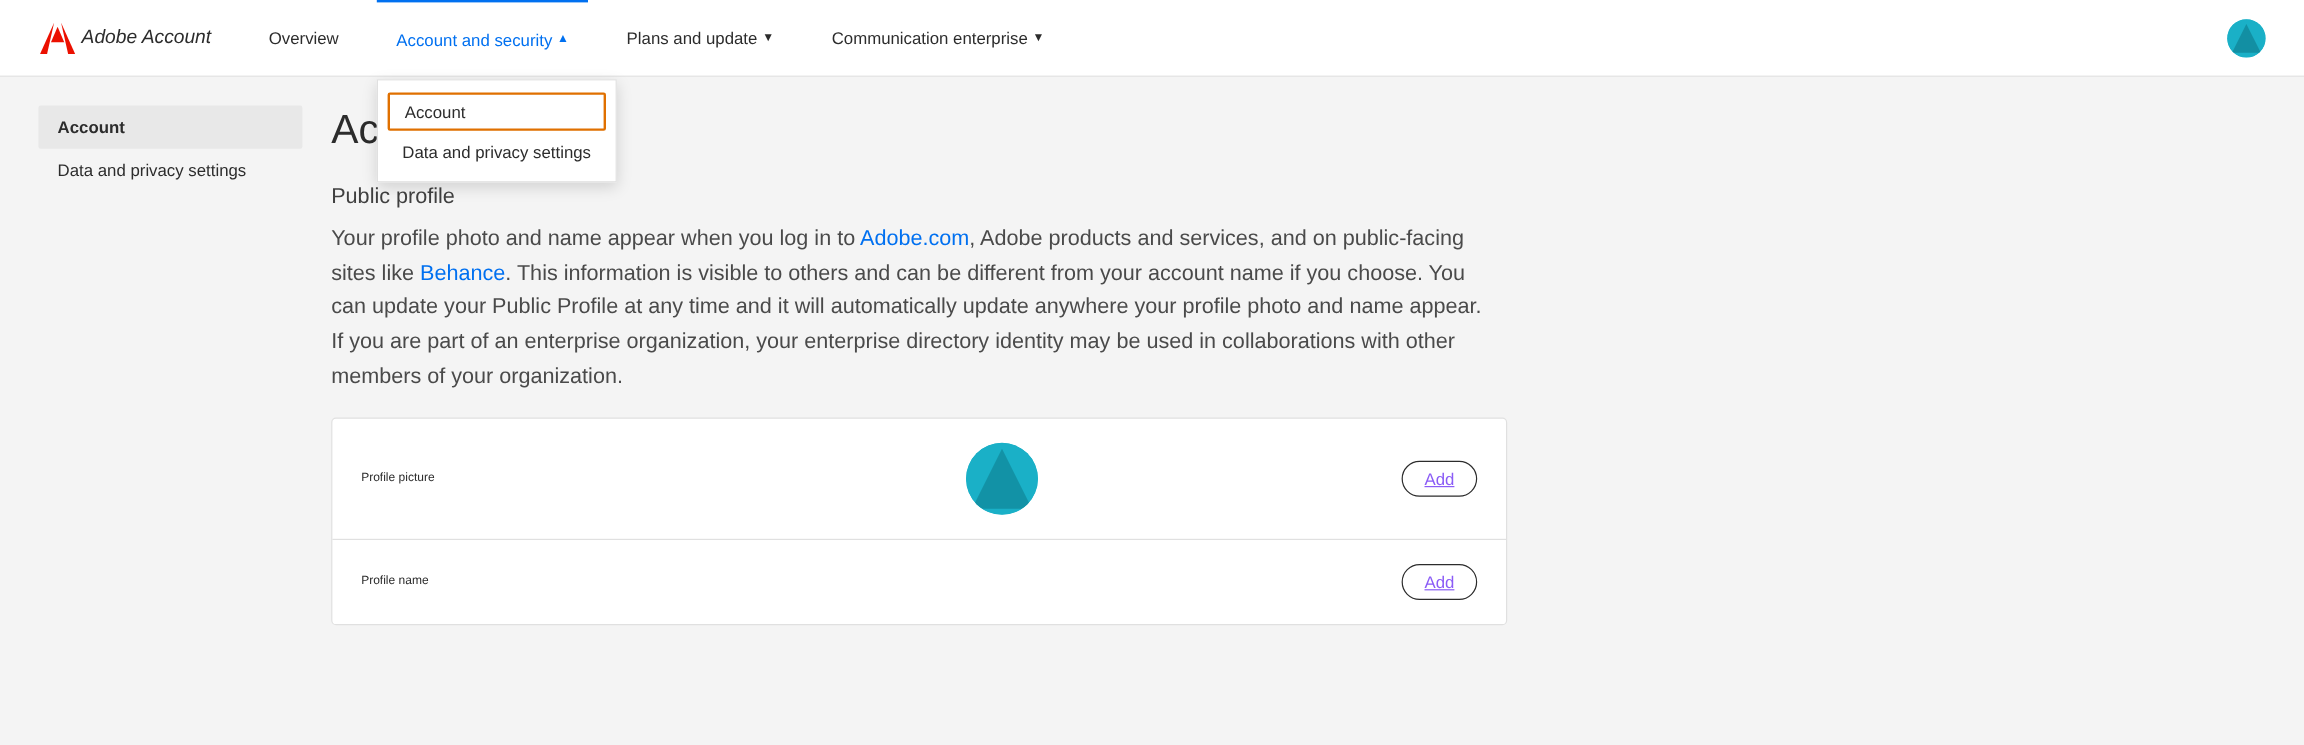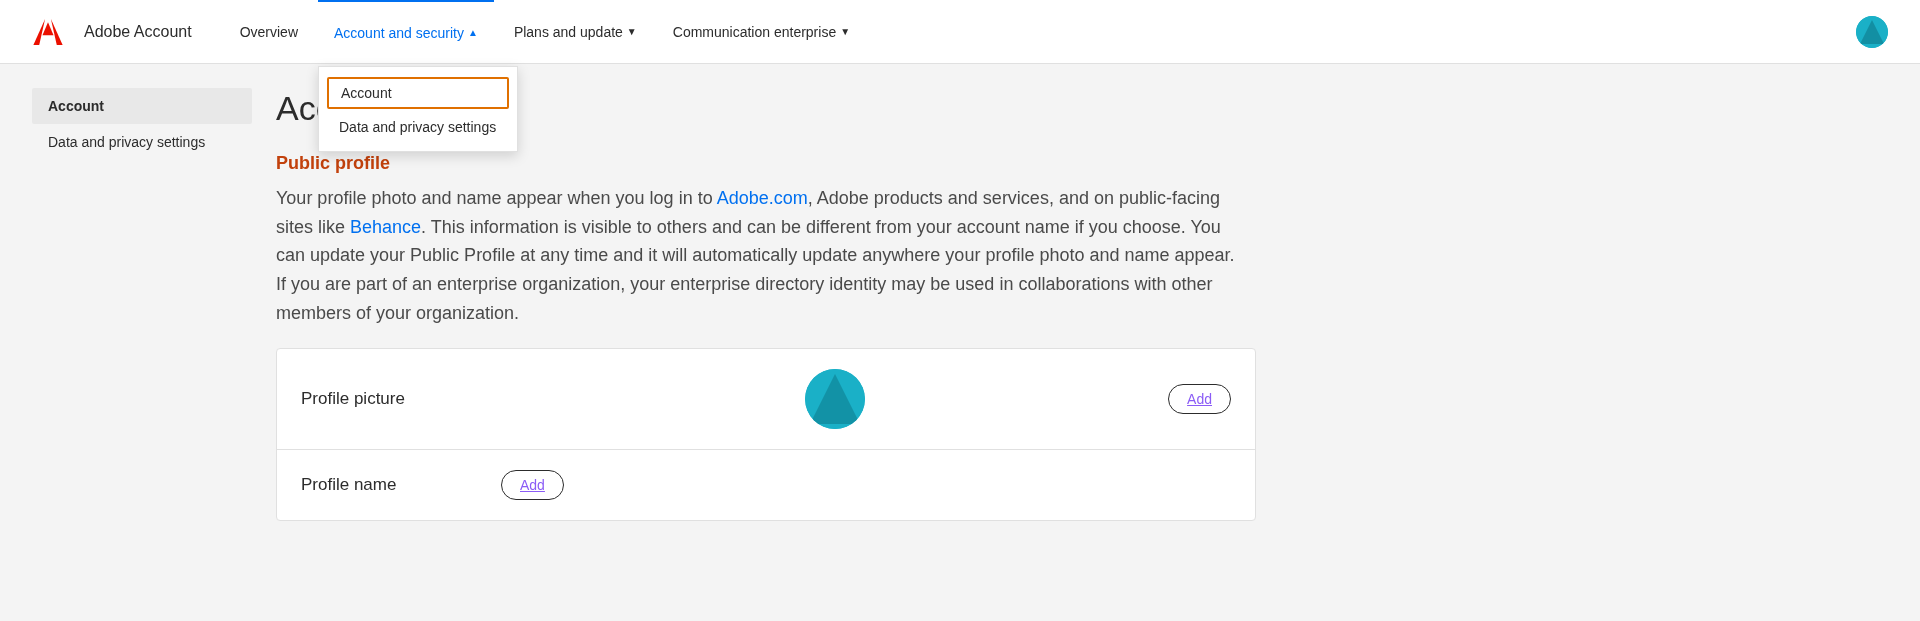--- a/index.html
+++ b/index.html
@@ -18,36 +18,37 @@
       display: flex;
       align-items: center;
       padding: 0 32px;
       border-bottom: 1px solid #e0e0e0;
       position: relative;
       z-index: 100;
     }
     .nav-logo {
       display: flex;
       align-items: center;
-      gap: 20px;
+      gap: 4px;
       margin-right: 32px;
+      font-style: italic;
     }
     .adobe-logo-icon {
       width: 32px;
       height: 26px;
     }
     .nav-brand-text {
       font-size: 16px;
       font-weight: 400;
       color: #2c2c2c;
     }
     .nav-items {
       display: flex;
       align-items: center;
-      gap: 4px;
+      gap: 16px;
       flex: 1;
     }
     .nav-item {
       padding: 0 16px;
       height: 64px;
       display: flex;
       align-items: center;
       cursor: pointer;
       font-size: 14px;
       color: #2c2c2c;
@@ -144,22 +145,22 @@
     .page-title {
       font-size: 34px;
       font-weight: 300;
       color: #2c2c2c;
       margin-bottom: 24px;
       line-height: 1.2;
     }
 
     .section-title {
       font-size: 18px;
-      font-weight: 700;
-      color: #c2410c;
+      font-weight: 400;
+      color: #404040;
       margin-bottom: 10px;
     }
     .section-desc {
       font-size: 18px;
       color: #4a4a4a;
       line-height: 1.6;
       margin-bottom: 20px;
       max-width: 960px;
     }
     .section-desc a {
@@ -175,24 +176,25 @@
       max-width: 980px;
     }
     .profile-row {
       display: flex;
       align-items: center;
       padding: 20px 24px;
       border-bottom: 1px solid #e0e0e0;
     }
     .profile-row:last-child {
       border-bottom: none;
+      justify-content: space-between;
     }
     .profile-label {
       width: 200px;
-      font-size: 17px;
+      font-size: 10px;
       color: #2c2c2c;
       flex-shrink: 0;
     }
     .profile-value-area {
       flex: 1;
       display: flex;
       justify-content: center;
       align-items: center;
     }
     .profile-avatar-large {

